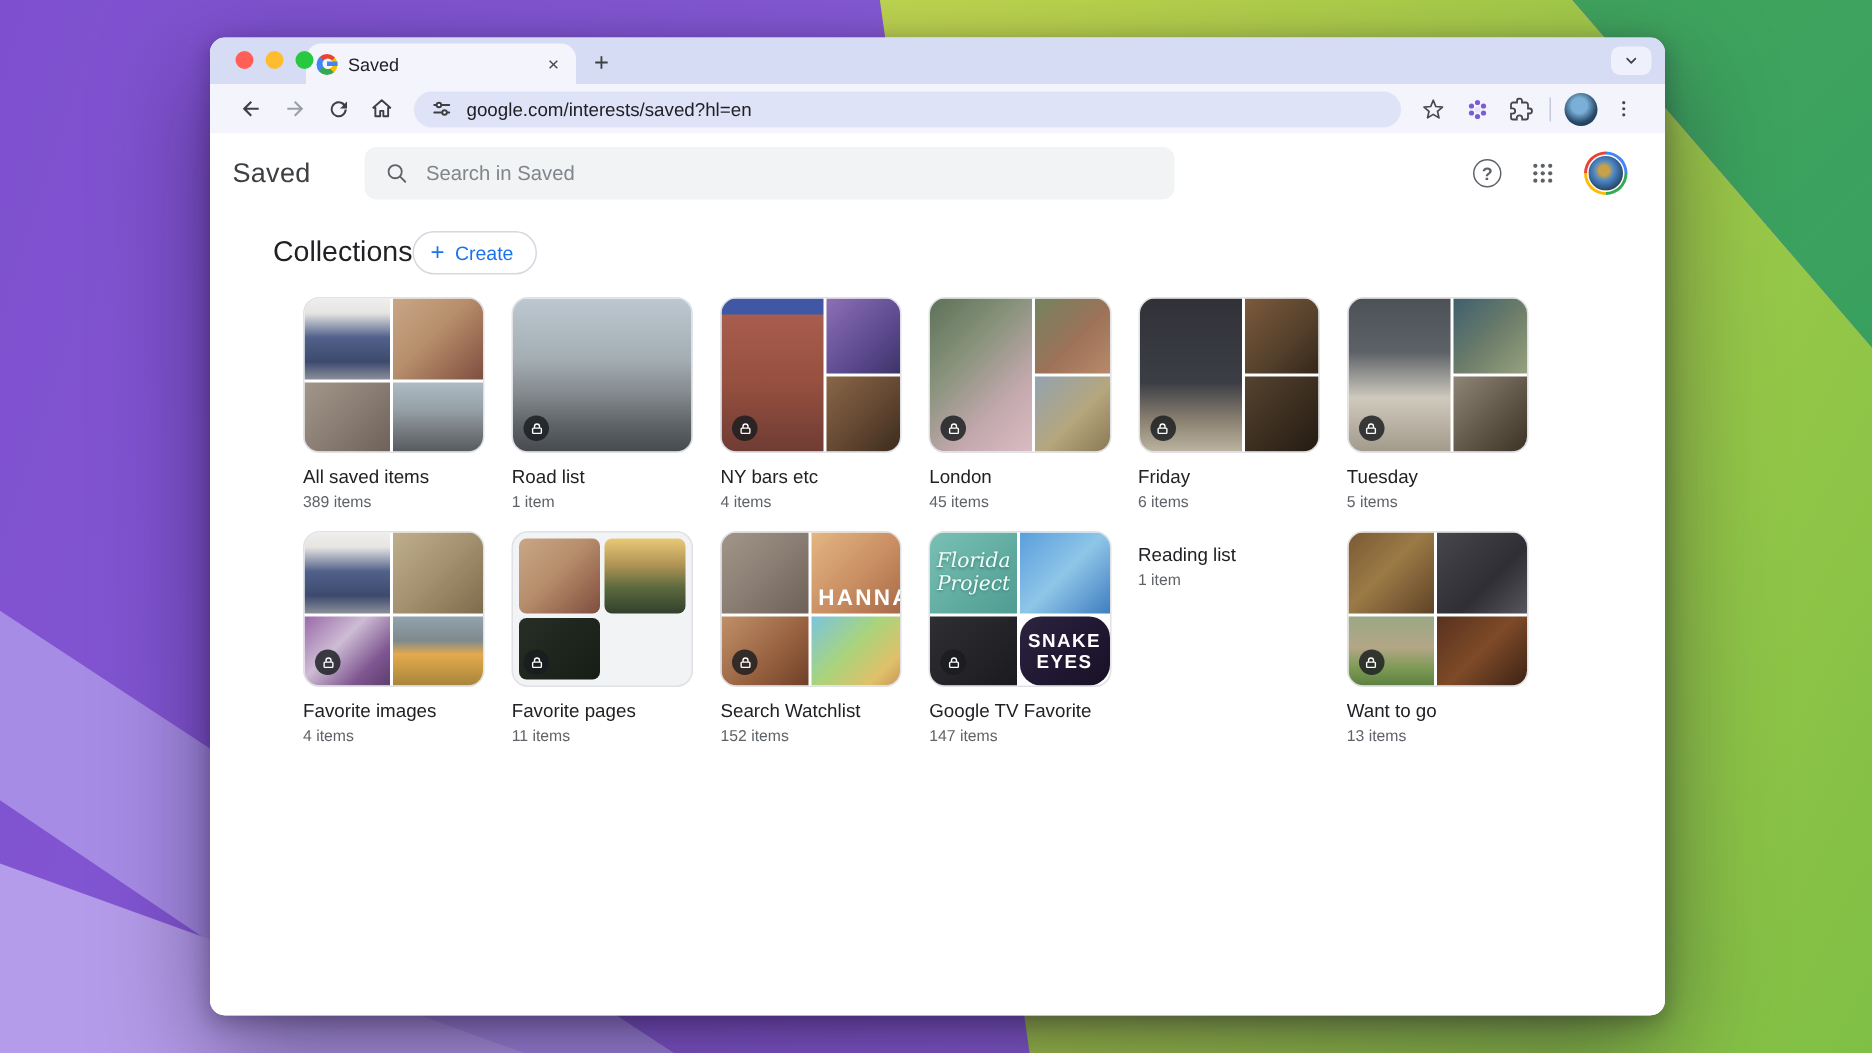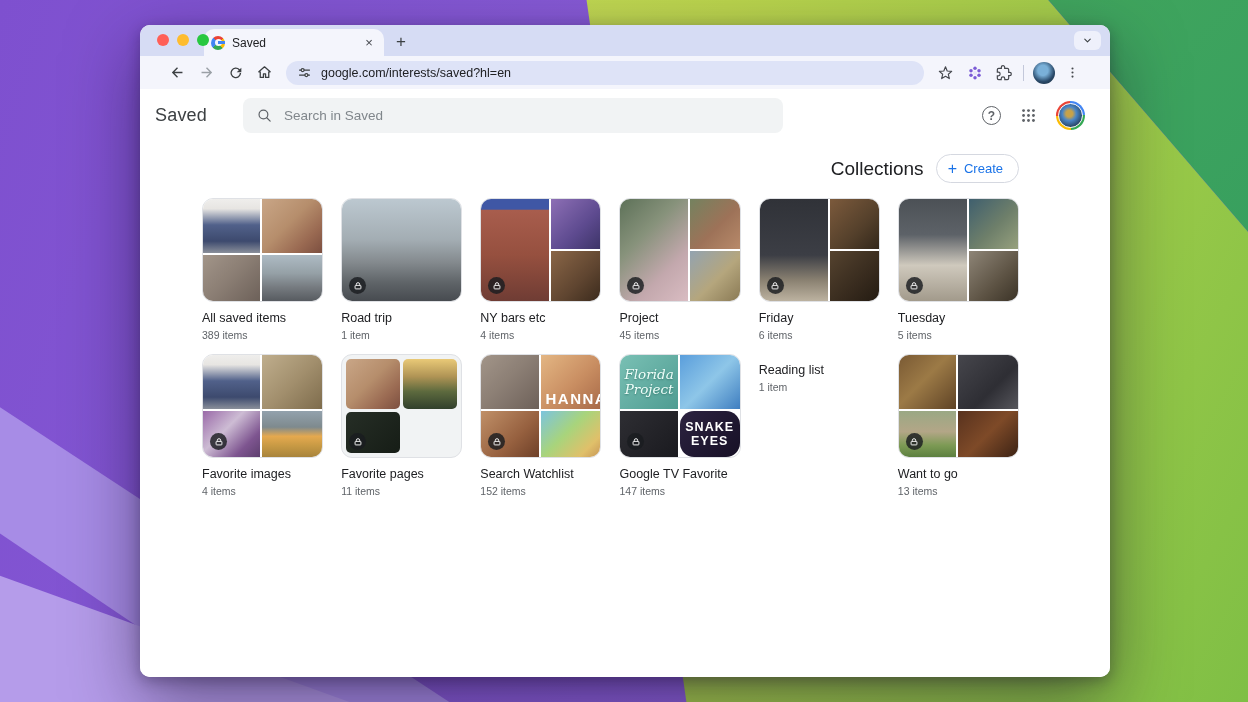--- a/index.html
+++ b/index.html
@@ -36,21 +36,21 @@
   .newtab { width:26px; height:26px; margin-left:4px; margin-bottom:1px; border:none; background:transparent;
     font-size:17px; color:#3c4043; cursor:pointer; border-radius:50%; }
   .tabsearch { position:absolute; right:9px; top:6px; width:27px; height:19px; background:#eef0fb;
     border:none; border-radius:6px; display:flex; align-items:center; justify-content:center; cursor:pointer; }
 
   .g-icon { width:14px; height:14px; border-radius:50%; position:relative; flex:0 0 14px;
     background: conic-gradient(from -40deg,#ea4335 0 90deg,#fbbc05 90deg 180deg,#34a853 180deg 270deg,#4285f4 270deg 360deg); }
   .g-icon::before { content:''; position:absolute; inset:3.5px; background:#f4f5fc; border-radius:50%; }
   .g-icon::after  { content:''; position:absolute; right:0; top:5.5px; width:7px; height:3px; background:#4285f4; }
 
-  .toolbar { height:33px; background:#f4f5fc; display:flex; align-items:center; padding:0 24px; gap:2px; flex:0 0 33px; }
+  .toolbar { height:33px; background:#f4f5fc; display:flex; align-items:center; padding:0 14px; gap:2px; flex:0 0 33px; }
   .tb-btn { width:27px; height:27px; border:none; background:transparent; border-radius:50%;
     display:flex; align-items:center; justify-content:center; cursor:pointer; flex:0 0 27px; }
   .tb-btn svg { display:block; }
   .urlbar { flex:1; height:24px; background:#dee3f7; border-radius:12px; margin:0 6px;
     display:flex; align-items:center; padding:0 11px; gap:9px; cursor:text; }
   .url-text { font-size:12.5px; color:#202124; }
   .tb-sep { width:1px; height:16px; background:#c3c8da; margin:0 4px; }
   .tb-avatar { width:22px; height:22px; border-radius:50%;
     background: radial-gradient(circle at 45% 38%, #7ab0d8 0 28%, #2a4a6a 62%, #15222f 100%); cursor:pointer; }
 
@@ -65,22 +65,22 @@
   .searchbar input::placeholder { color:#80868b; }
   .hdr-right { margin-left:auto; display:flex; align-items:center; gap:19px; }
   .hdr-btn { border:none; background:transparent; cursor:pointer; display:flex; align-items:center; justify-content:center; }
   .help-circle { width:19px; height:19px; border:1.6px solid #5f6368; border-radius:50%;
     font-size:12px; font-weight:bold; color:#5f6368; display:flex; align-items:center; justify-content:center; }
   .page-avatar-ring { width:29px; height:29px; border-radius:50%; padding:2px; cursor:pointer;
     background: conic-gradient(#4285f4 0 25%, #34a853 25% 50%, #fbbc05 50% 75%, #ea4335 75% 100%); }
   .page-avatar { width:100%; height:100%; border-radius:50%; border:1.5px solid #fff;
     background: radial-gradient(circle at 45% 42%, #c7a24a 0 18%, #4a86c8 38%, #27415f 75%, #142233 100%); }
 
-  .collections-bar { display:flex; align-items:center; justify-content:flex-end;
-    padding: 12px 91px 13px 70px; flex:0 0 auto;gap:12px; }
+  .collections-bar { display:flex; align-items:center; justify-content:flex-start;
+    padding: 12px 91px 13px 42px; flex:0 0 auto; }
   .collections-title { font-size:19px; font-weight:400; color:#202124; }
   .create-btn { height:29px; padding:0 15px 0 11px; border:1px solid #d5d8e0; background:#fff;
     border-radius:15px; display:flex; align-items:center; gap:7px; cursor:pointer;
     font-family:inherit; font-size:13px; color:#1a73e8; }
   .create-plus { font-size:16px; line-height:1; color:#1a73e8; }
 
   .grid { margin:2px 91px 0 62px; display:grid; grid-template-columns:repeat(6,1fr);
     column-gap:18px; row-gap:13px; }
   .card { cursor:pointer; }
   .collage { position:relative; height:104px; border:1px solid #dfe1e5; border-radius:11px;
@@ -262,21 +262,21 @@
         <div class="card">
           <div class="collage layout-single">
             <div class="tile" style="background: linear-gradient(rgb(188, 200, 208) 0%, rgb(163, 173, 179) 40%, rgb(132, 138, 142) 62%, rgb(95, 100, 104) 82%, rgb(71, 75, 80) 100%);"></div>
             <div class="lock-badge">
               <svg viewBox="0 0 24 24" width="10" height="10" fill="none" stroke="#fff" stroke-width="2.2">
                 <rect x="5" y="10.5" width="14" height="8.5" rx="1.5"></rect>
                 <path d="M8 10.5V8a4 4 0 0 1 8 0v2.5"></path>
               </svg>
             </div>
           </div>
-          <div class="card-label">Road trip</div>
+          <div class="card-label">Road list</div>
           <div class="card-count">1 item</div>
         </div>
         <div class="card">
           <div class="collage layout-leftbig">
             <div class="tile" style="background: linear-gradient(rgb(63, 87, 165) 0%, rgb(63, 87, 165) 10%, rgb(168, 93, 77) 11%, rgb(150, 80, 63) 55%, rgb(111, 60, 52) 100%);"></div>
             <div class="tile" style="background: linear-gradient(135deg, rgb(141, 111, 181) 0%, rgb(93, 74, 143) 60%, rgb(61, 52, 104) 100%);"></div>
             <div class="tile" style="background: linear-gradient(135deg, rgb(138, 102, 71) 0%, rgb(95, 69, 48) 60%, rgb(60, 43, 29) 100%);"></div>
             <div class="lock-badge">
               <svg viewBox="0 0 24 24" width="10" height="10" fill="none" stroke="#fff" stroke-width="2.2">
                 <rect x="5" y="10.5" width="14" height="8.5" rx="1.5"></rect>
@@ -292,21 +292,21 @@
             <div class="tile" style="background: linear-gradient(135deg, rgb(93, 113, 88) 0%, rgb(135, 146, 123) 35%, rgb(195, 168, 173) 70%, rgb(217, 188, 194) 100%);"></div>
             <div class="tile" style="background: linear-gradient(135deg, rgb(116, 130, 95) 0%, rgb(157, 114, 88) 55%, rgb(184, 138, 106) 100%);"></div>
             <div class="tile" style="background: linear-gradient(135deg, rgb(147, 163, 176) 0%, rgb(181, 166, 125) 55%, rgb(138, 122, 85) 100%);"></div>
             <div class="lock-badge">
               <svg viewBox="0 0 24 24" width="10" height="10" fill="none" stroke="#fff" stroke-width="2.2">
                 <rect x="5" y="10.5" width="14" height="8.5" rx="1.5"></rect>
                 <path d="M8 10.5V8a4 4 0 0 1 8 0v2.5"></path>
               </svg>
             </div>
           </div>
-          <div class="card-label">Project</div>
+          <div class="card-label">London</div>
           <div class="card-count">45 items</div>
         </div>
         <div class="card">
           <div class="collage layout-leftbig">
             <div class="tile" style="background: linear-gradient(rgb(48, 50, 56) 0%, rgb(60, 62, 69) 55%, rgb(139, 130, 114) 80%, rgb(188, 178, 160) 100%);"></div>
             <div class="tile" style="background: linear-gradient(135deg, rgb(124, 90, 60) 0%, rgb(84, 64, 43) 60%, rgb(51, 39, 26) 100%);"></div>
             <div class="tile" style="background: linear-gradient(135deg, rgb(85, 67, 47) 0%, rgb(56, 43, 30) 60%, rgb(36, 27, 18) 100%);"></div>
             <div class="lock-badge">
               <svg viewBox="0 0 24 24" width="10" height="10" fill="none" stroke="#fff" stroke-width="2.2">
                 <rect x="5" y="10.5" width="14" height="8.5" rx="1.5"></rect>

